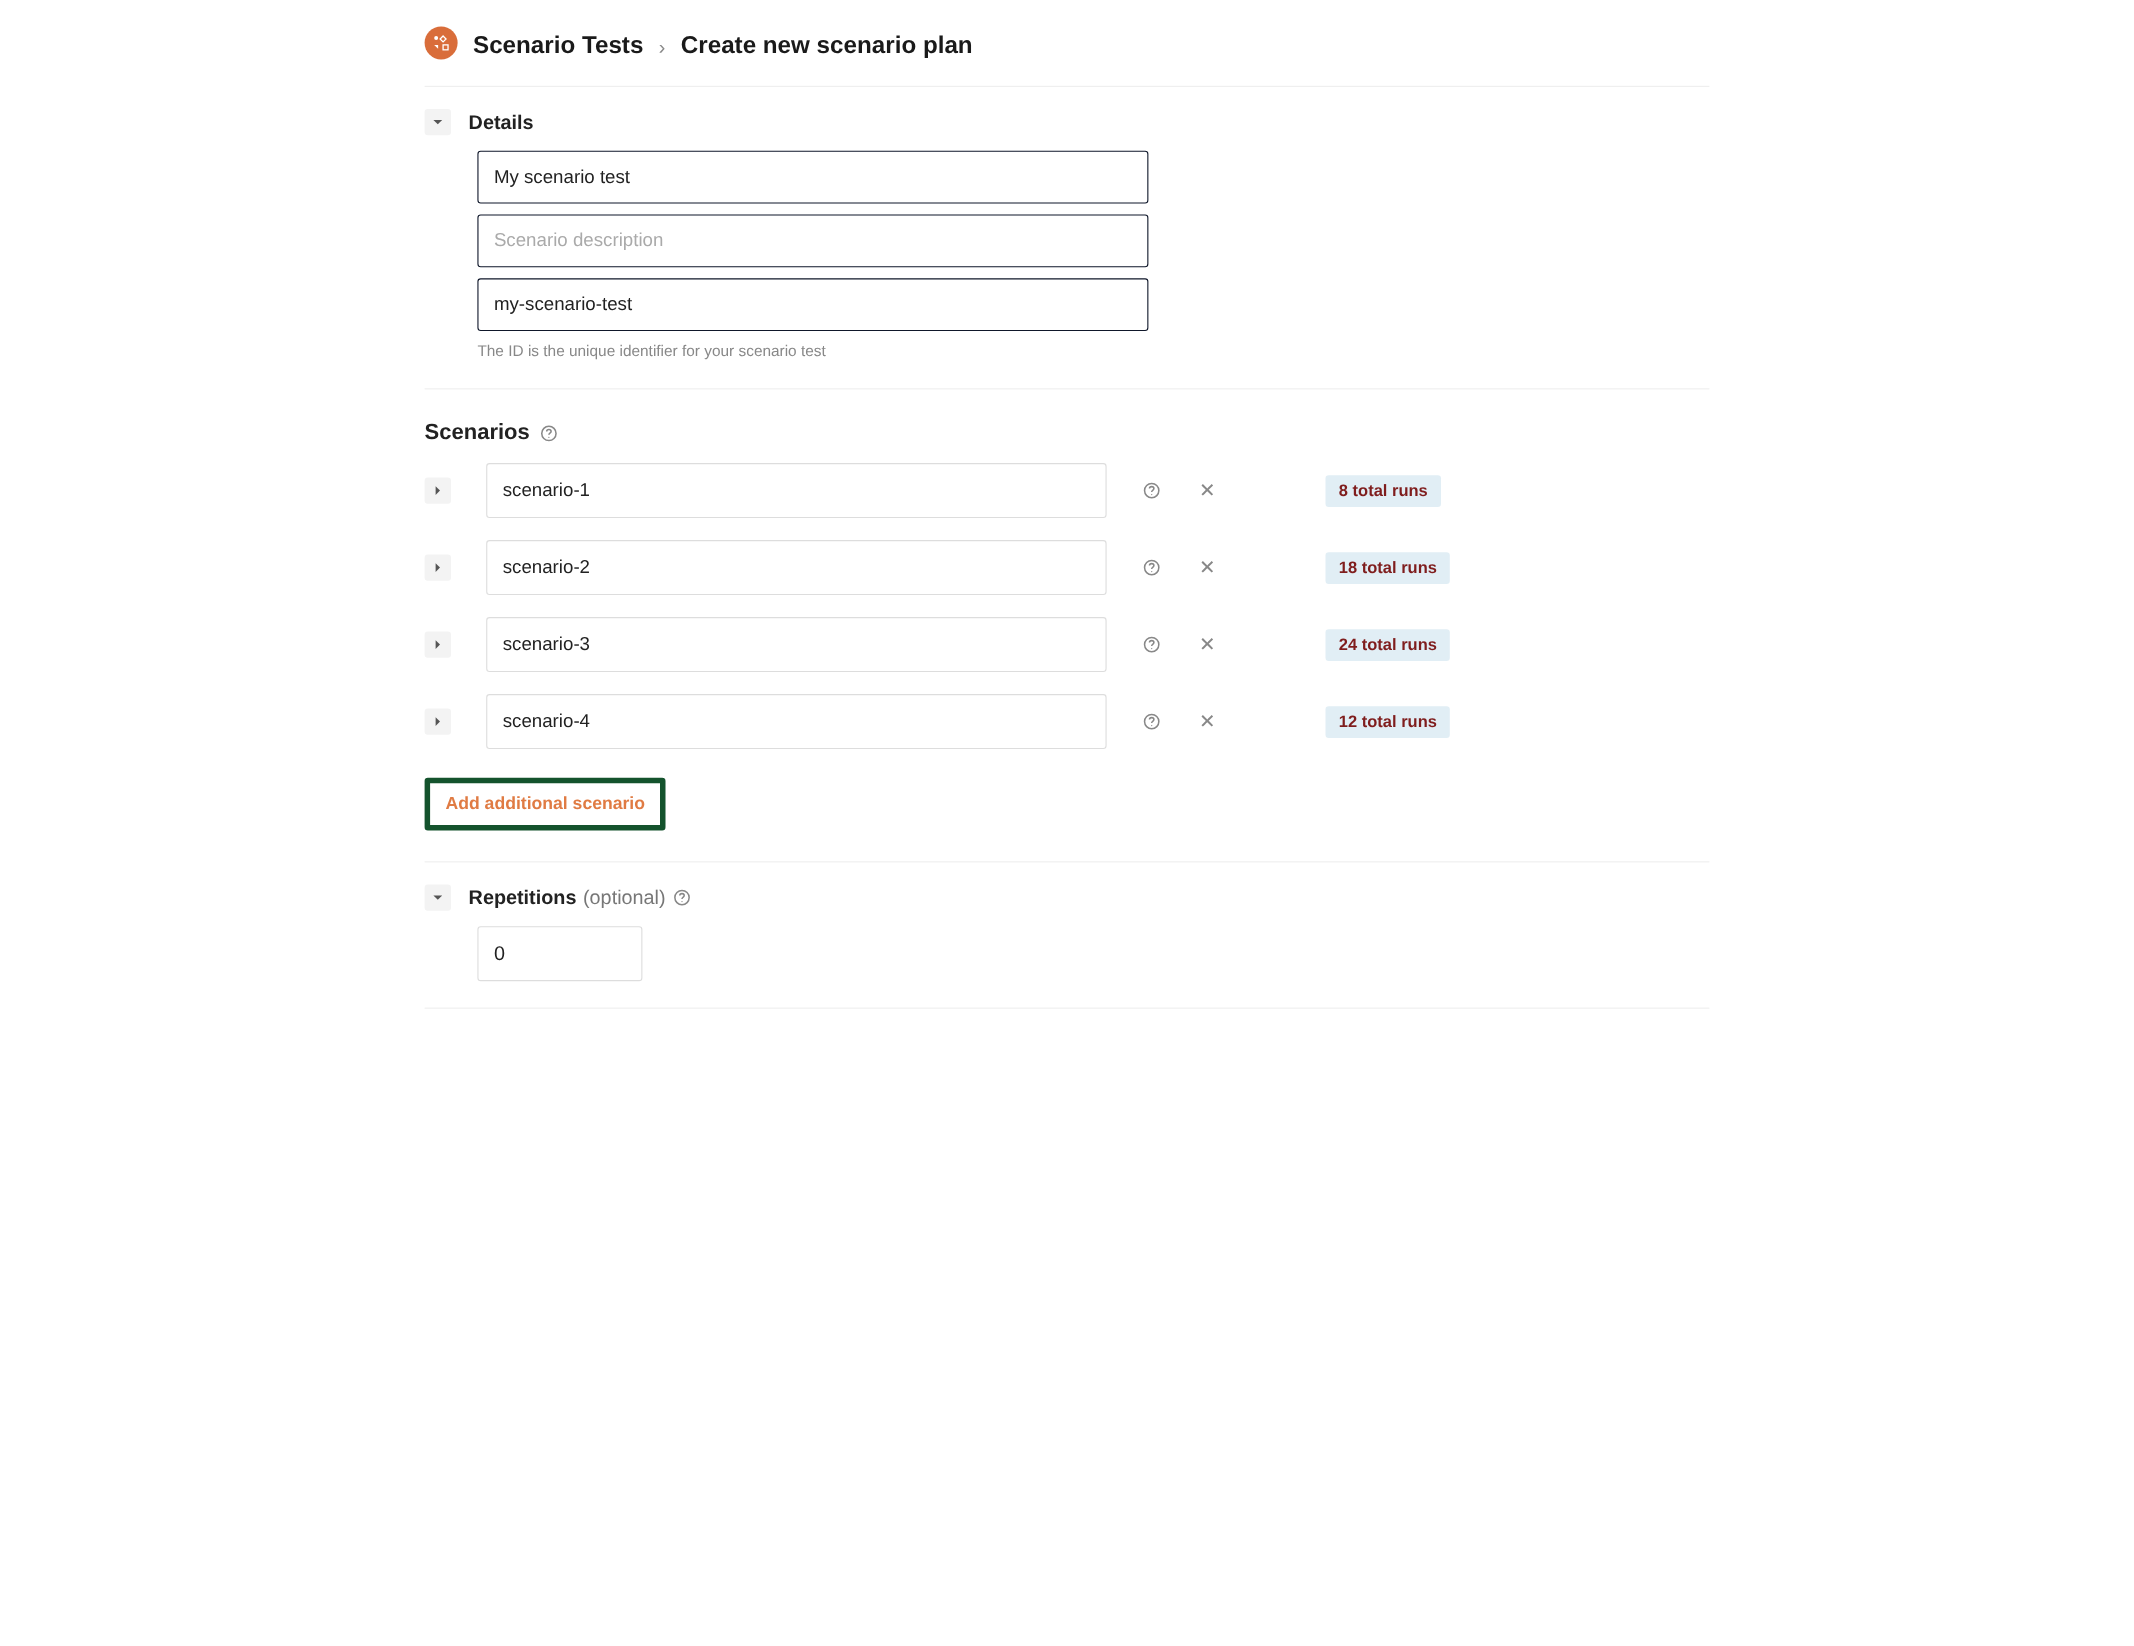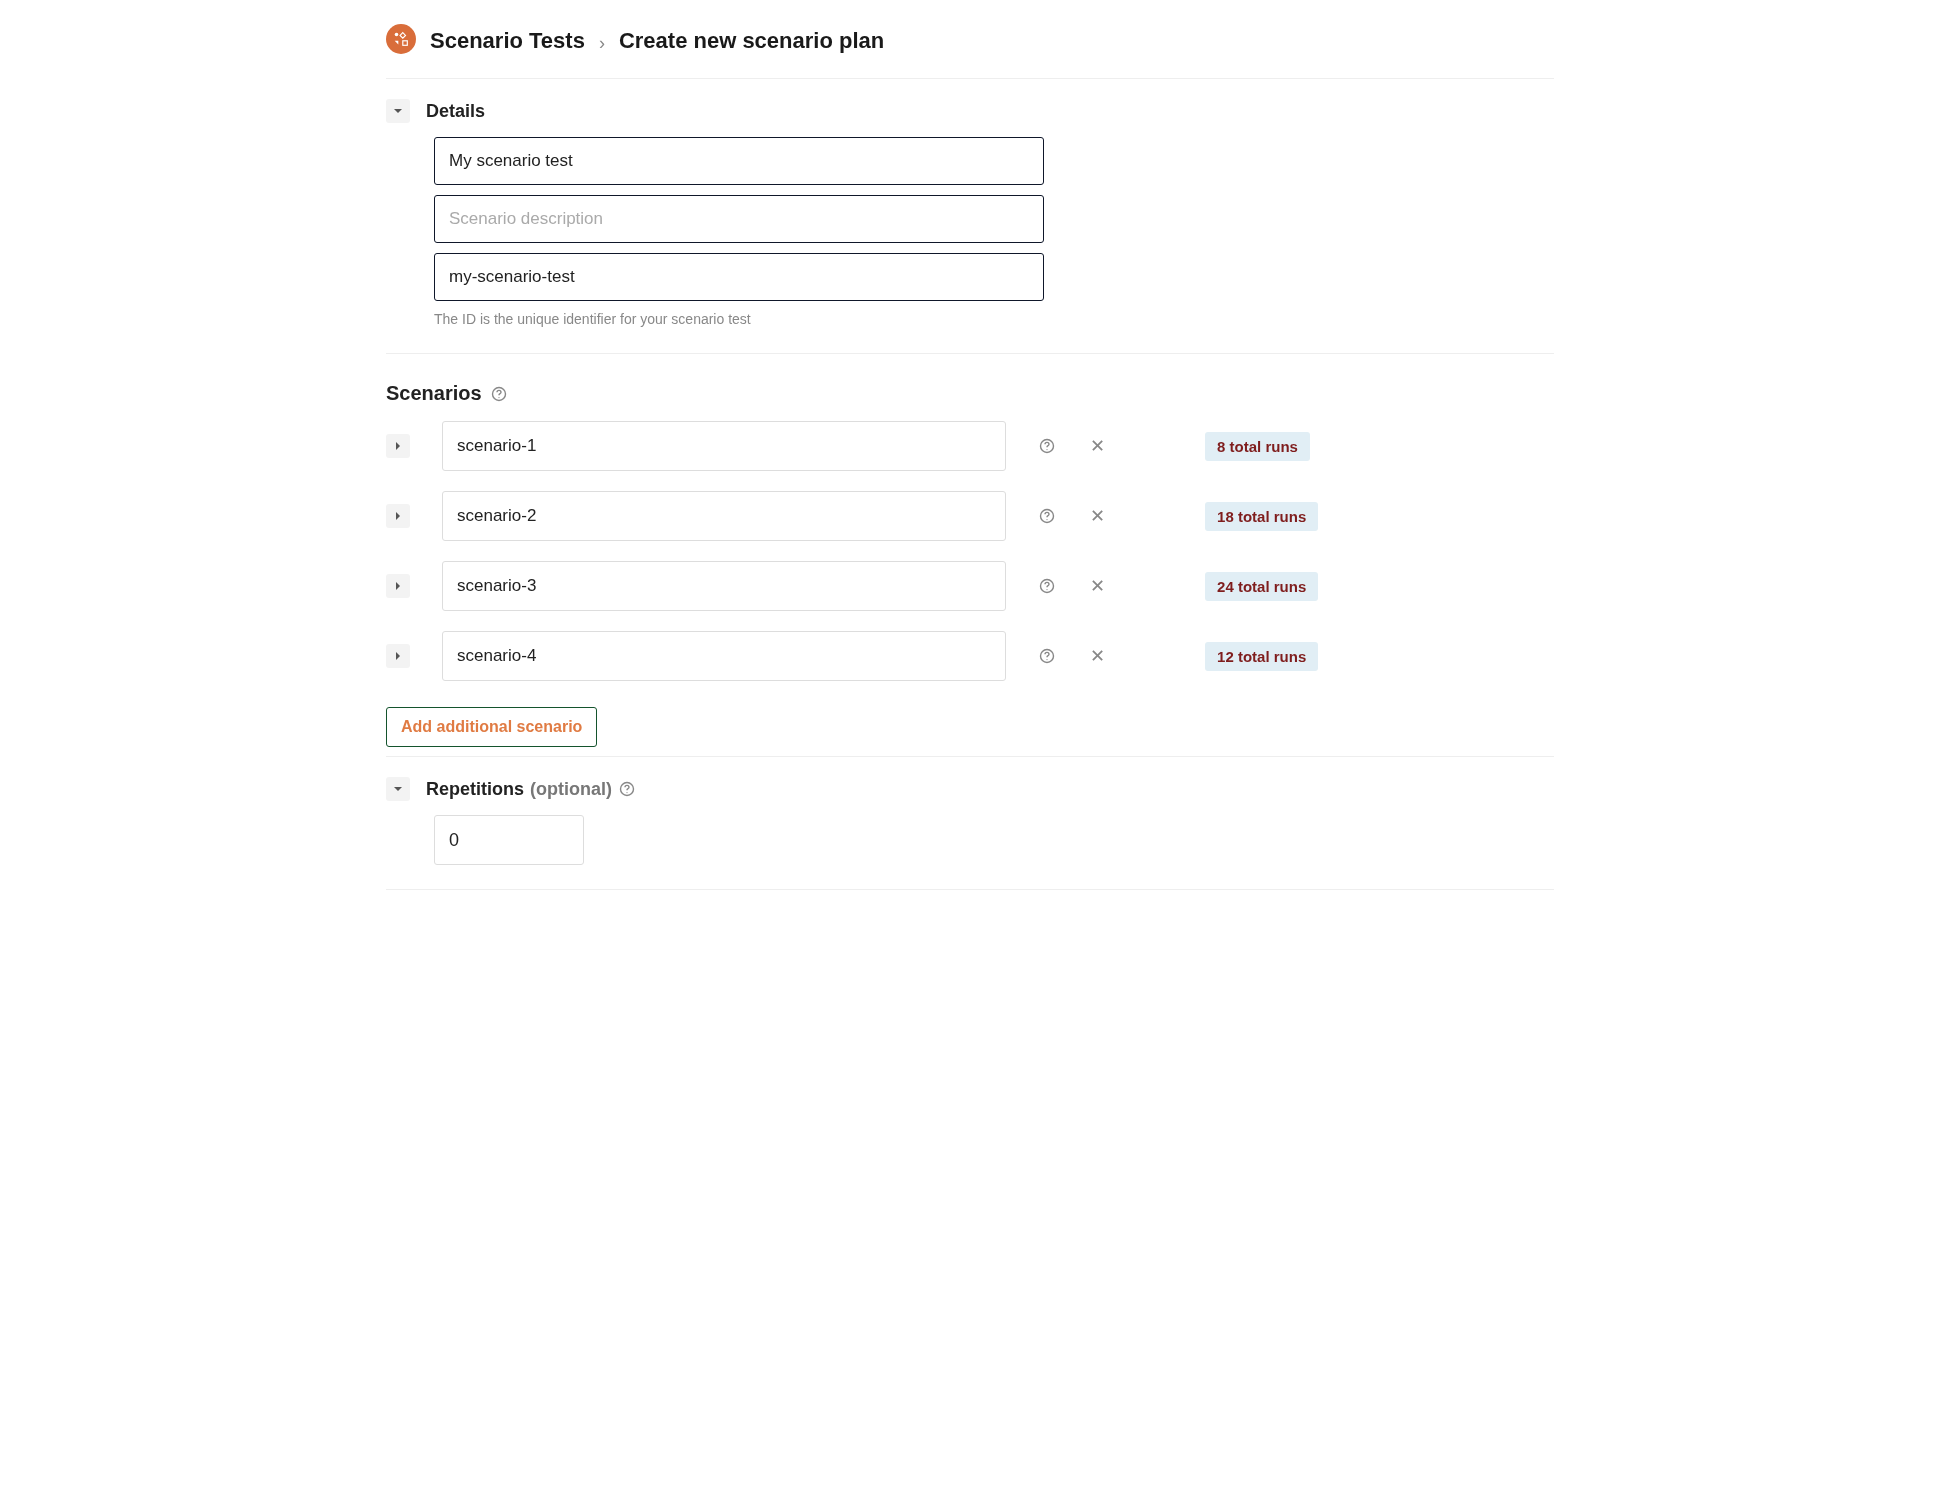--- a/index.html
+++ b/index.html
@@ -27,25 +27,25 @@
   .help-icon svg { width: 16px; height: 16px; }
 
   .scenario-row { display: flex; align-items: center; gap: 32px; margin-bottom: 20px; }
   .scenario-input { width: 564px; height: 50px; border: 1px solid #ddd; border-radius: 3px; padding: 0 14px; font-size: 17px; font-family: inherit; color: #222; }
   .row-help { width: 18px; height: 18px; display:flex; align-items:center; justify-content:center; color:#888; cursor:pointer; }
   .row-help svg { width: 16px; height: 16px; }
   .remove-btn { color: #888; font-size: 18px; cursor: pointer; padding: 0 2px; line-height: 1; }
   .spacer { width: 34px; }
   .runs-badge { background: #e1eef5; color: #7f1d1d; font-weight: 700; font-size: 15px; padding: 6px 12px; border-radius: 3px; }
 
-  .add-btn { display: inline-block; border: 1px solid #14532d; color: #e07b43; background: #fff; font-size: 16px; font-weight: 600; padding: 10px 14px; border-radius: 3px; cursor: pointer; margin-top: 6px; margin-bottom: 9px; }
+  .add-btn { display: inline-block; border: 5px solid #14532d; color: #e07b43; background: #fff; font-size: 16px; font-weight: 600; padding: 10px 14px; border-radius: 3px; cursor: pointer; margin-top: 6px; margin-bottom: 28px; }
 
   .rep-head { display: flex; align-items: center; gap: 16px; padding-top: 20px; padding-bottom: 14px; }
   .rep-title { font-size: 18px; font-weight: 700; display: inline-flex; align-items: center; gap: 6px; }
-  .optional { font-weight: 700; color: #777; }
+  .optional { font-weight: 400; color: #777; }
   .rep-input { width: 150px; height: 50px; border: 1px solid #ddd; border-radius: 3px; padding: 0 14px; font-size: 18px; font-family: inherit; color: #222; margin-left: 48px; }
   .rep-section { padding-bottom: 24px; }
 </style>
 </head>
 <body>
 
 <div class="page">
 
   
   <div class="breadcrumb">

